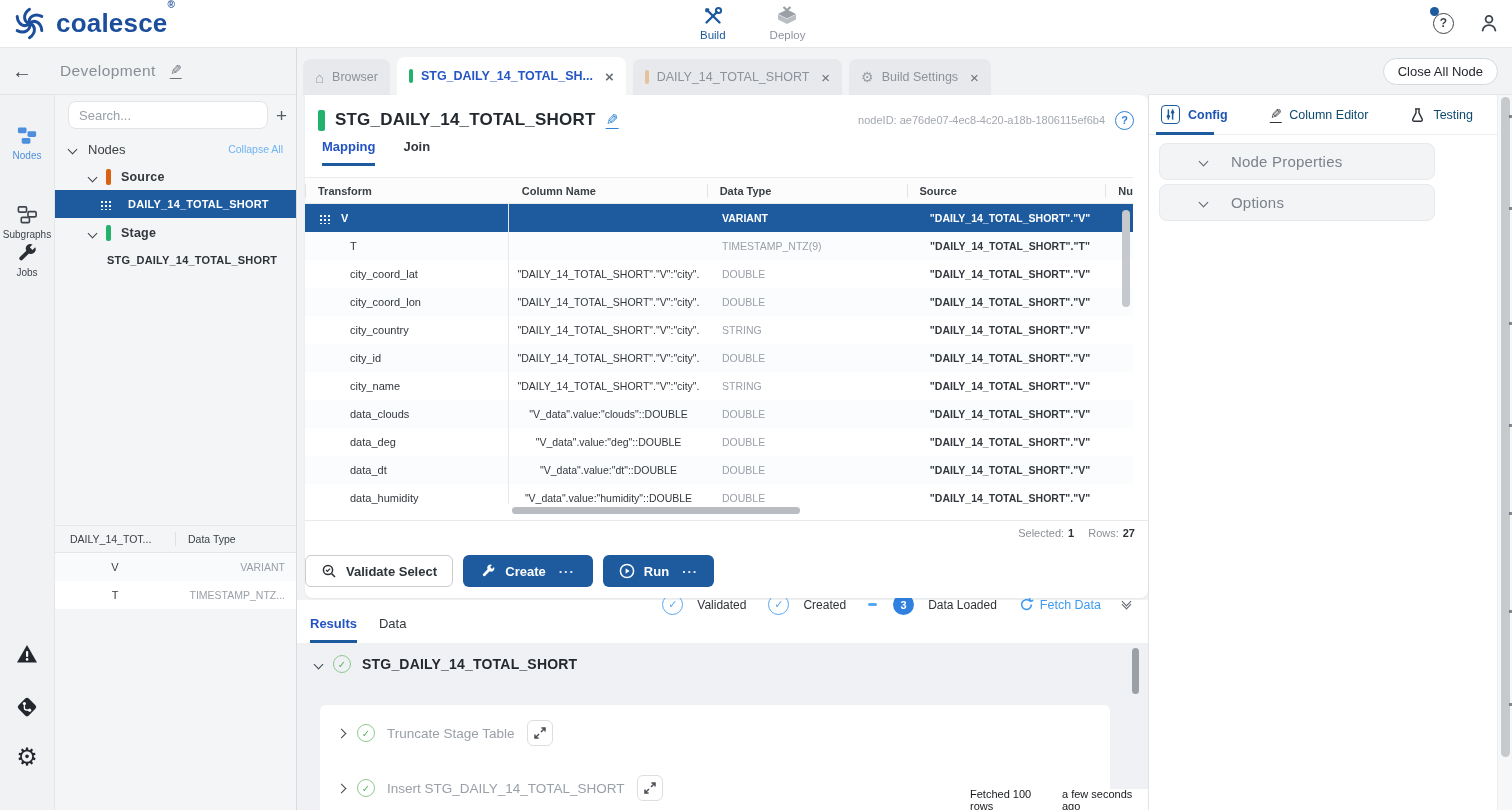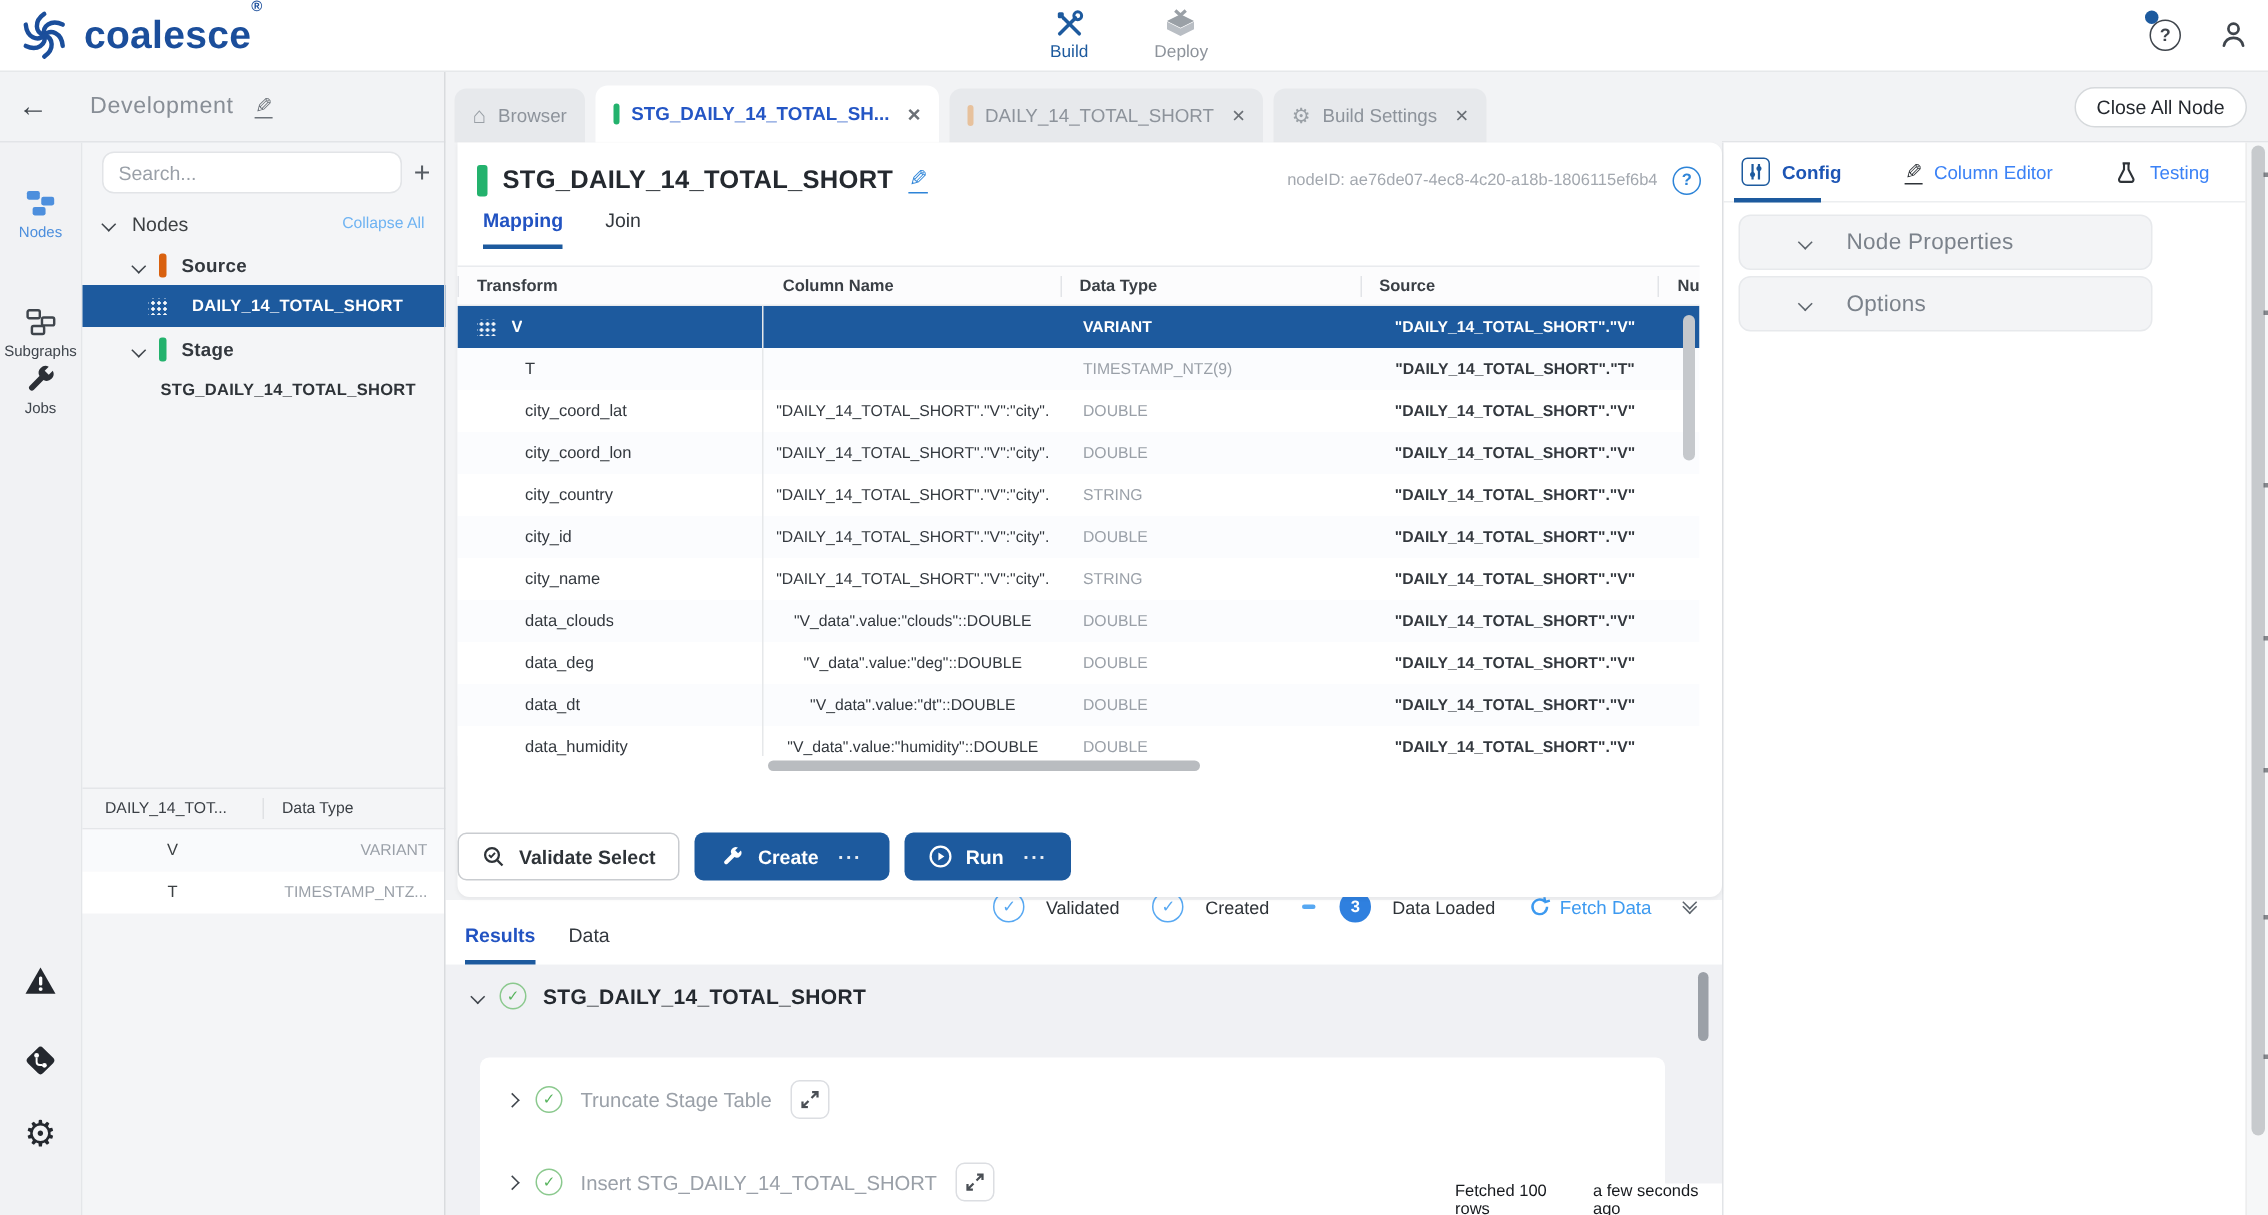--- a/index.html
+++ b/index.html
@@ -79,21 +79,21 @@
 
   
   .card{left:305px;top:95px;width:843px;height:503px;background:#fff;border-radius:0 8px 8px 8px;box-shadow:0 1px 3px rgba(0,0,0,.05);z-index:6}
   .title-row{position:absolute;left:13px;top:10px;right:14px;height:30px;display:flex;align-items:center;gap:10px}
   .title-badge{width:7px;height:21px;border-radius:2px;background:#23b26d}
   .node-title{font-size:17px;font-weight:600;color:#24292f;letter-spacing:.2px}
   .title-pencil{font-size:15px;color:#2d84d8;border-bottom:1.6px solid #2d84d8;line-height:1;padding-bottom:1px;transform:scaleX(-1);cursor:pointer}
   .node-id{margin-left:auto;font-size:11px;color:#a3a8af}
   .q-circ{width:19px;height:19px;border:1.6px solid #2d84d8;border-radius:50%;display:flex;align-items:center;justify-content:center;font-size:11px;font-weight:bold;color:#2d84d8;cursor:pointer}
   .maptabs{position:absolute;left:17px;top:44px;display:flex;gap:28px}
-  .maptab{font-size:13px;color:#33383e;font-weight:400;padding-bottom:9px;cursor:pointer}
+  .maptab{font-size:13px;color:#33383e;font-weight:700;padding-bottom:9px;cursor:pointer}
   .maptab.on{color:#2253c2;font-weight:bold;border-bottom:3px solid #1d5a9e}
 
   .mtable{position:absolute;left:0;top:82px;width:828px}
   .mhead{height:27px;background:#fcfcfd;border-top:1px solid #e9ebee;border-bottom:1px solid #e9ebee;display:flex;align-items:center;font-size:11px;font-weight:bold;color:#3a3f45}
   .mh{padding-left:13px;position:relative;height:100%;display:flex;align-items:center}
   .mh0{width:203px;padding-left:17px}.mh1{width:201px}.mh2{width:201px}.mh3{width:200px}.mh4{flex:1}
   .mh1::before,.mh2::before,.mh3::before,.mh4::before{content:"";position:absolute;left:0;top:6px;width:1px;height:14px;background:#e2e4e8}
   .mbody{position:relative;height:300px;overflow:hidden}
   .mbody .vline{position:absolute;left:203px;top:0;width:1px;height:100%;background:#e6e8ea;z-index:2}
   .mrow{height:28px;display:flex;align-items:center;background:#fff}
@@ -144,21 +144,21 @@
   .step{height:30px;display:flex;align-items:center;gap:12px;margin-bottom:25px}
   .step .lbl{font-size:13.5px;color:#9aa0a8}
   .expand-box{width:26px;height:26px;border:1px solid #dcdee2;border-radius:6px;display:flex;align-items:center;justify-content:center;cursor:pointer;background:#fff}
   .res-scroll{position:absolute;right:9px;top:5px;width:7px;height:46px;border-radius:4px;background:#9ba0a7;cursor:pointer}
   .fetched{position:absolute;right:0;bottom:0;width:192px;height:21px;background:#fff;display:flex;align-items:center;gap:10px;padding-left:14px;font-size:11px;color:#16191d}
 
   
   .rpanel{left:1148px;top:95px;width:349px;height:715px;background:#fff;border-left:1px solid #e2e4e7;z-index:5}
   .rp-tabs{position:absolute;left:0;top:0;width:100%;height:40px;border-bottom:1px solid #eceef0;display:flex;align-items:center;padding:0 24px 0 12px;justify-content:space-between}
   .rp-tab{display:flex;align-items:center;gap:8px;cursor:pointer}
-  .rp-tab .lbl{font-size:12.5px;color:#3b82f6}
+  .rp-tab .lbl{font-size:12.5px;color:#0c4a6e}
   .rp-tab.on .lbl{color:#1d55b4;font-weight:bold}
   .rp-underline{position:absolute;left:7px;top:37px;width:58px;height:3px;background:#1d5a9e}
   .cfg-ico{width:19px;height:19px;border:1.7px solid #1d5a9e;border-radius:4px;display:flex;align-items:center;justify-content:center}
   .rp-pencil{font-size:14px;color:#2e3338;border-bottom:1.6px solid #2e3338;line-height:1;padding-bottom:1px;transform:scaleX(-1)}
   .acc{position:absolute;left:10px;width:276px;height:37px;background:#f3f4f6;border:1px solid #e7e9ec;border-radius:8px;display:flex;align-items:center;gap:24px;padding-left:40px;cursor:pointer}
   .acc .lbl{font-size:15px;color:#7b828b;letter-spacing:.2px}
   .acc1{top:48px}.acc2{top:89px}
 
   
   .gscroll{left:1497px;top:95px;width:15px;height:715px;background:#f6f7f8;border-left:1px solid #ededee;z-index:10}
@@ -459,20 +459,24 @@
           </div>
           <div class="mc mc1">"V_data".value:"humidity"::DOUBLE</div>
           <div class="mc mc2">DOUBLE</div>
           <div class="mc mc3">"DAILY_14_TOTAL_SHORT"."V"</div>
         </div>
       </div>
   </div>
   <div class="hscroll"></div>
   <div class="tvscroll"></div>
 
+  <div class="selbar">
+    <span><span class="k">Selected:</span><span class="v">1</span></span>
+    <span><span class="k">Rows:</span><span class="v">27</span></span>
+  </div>
 
   <div class="btnrow">
     <div class="btn btn-ghost">
       <svg width="16" height="16" viewBox="0 0 16 16">
         <g fill="none" stroke="#2e3338" stroke-width="1.5">
           <circle cx="7" cy="7" r="4.6"></circle>
             <path d="M10.6 10.6 L14 14"></path>
           <path d="M5 7 l1.4 1.4 L9 5.6" stroke-width="1.3"></path>
         </g>
       </svg>

